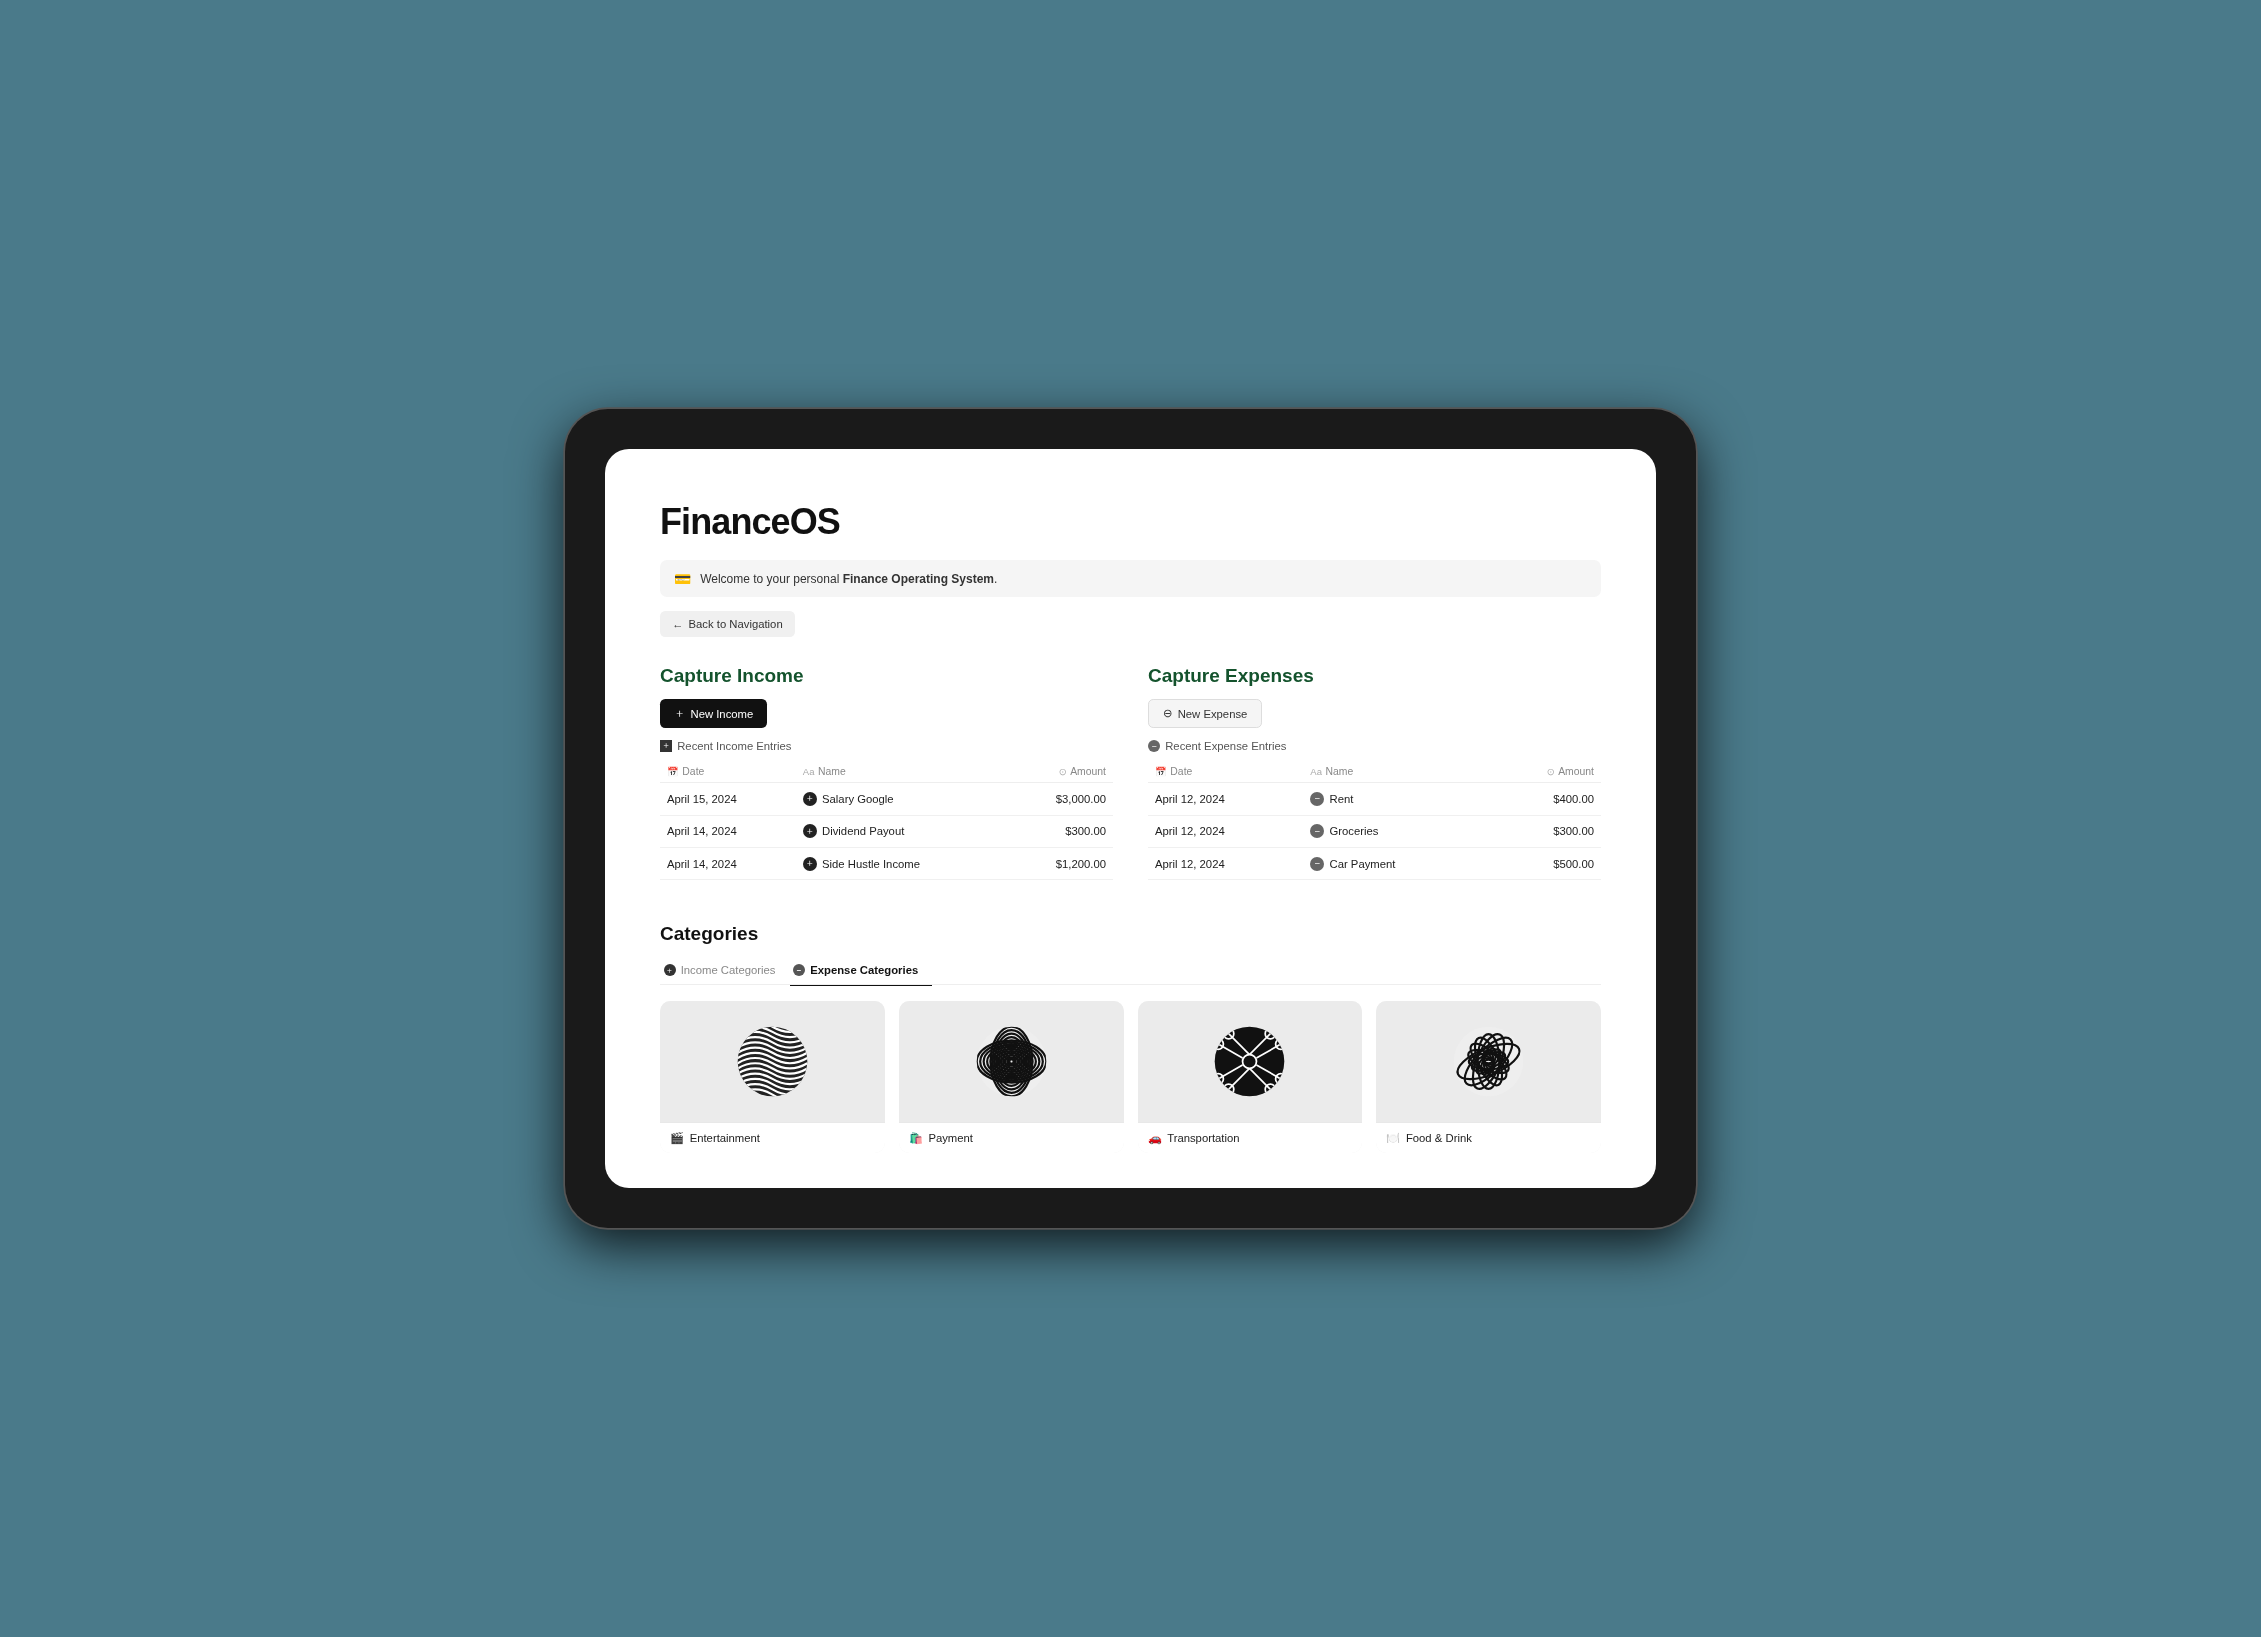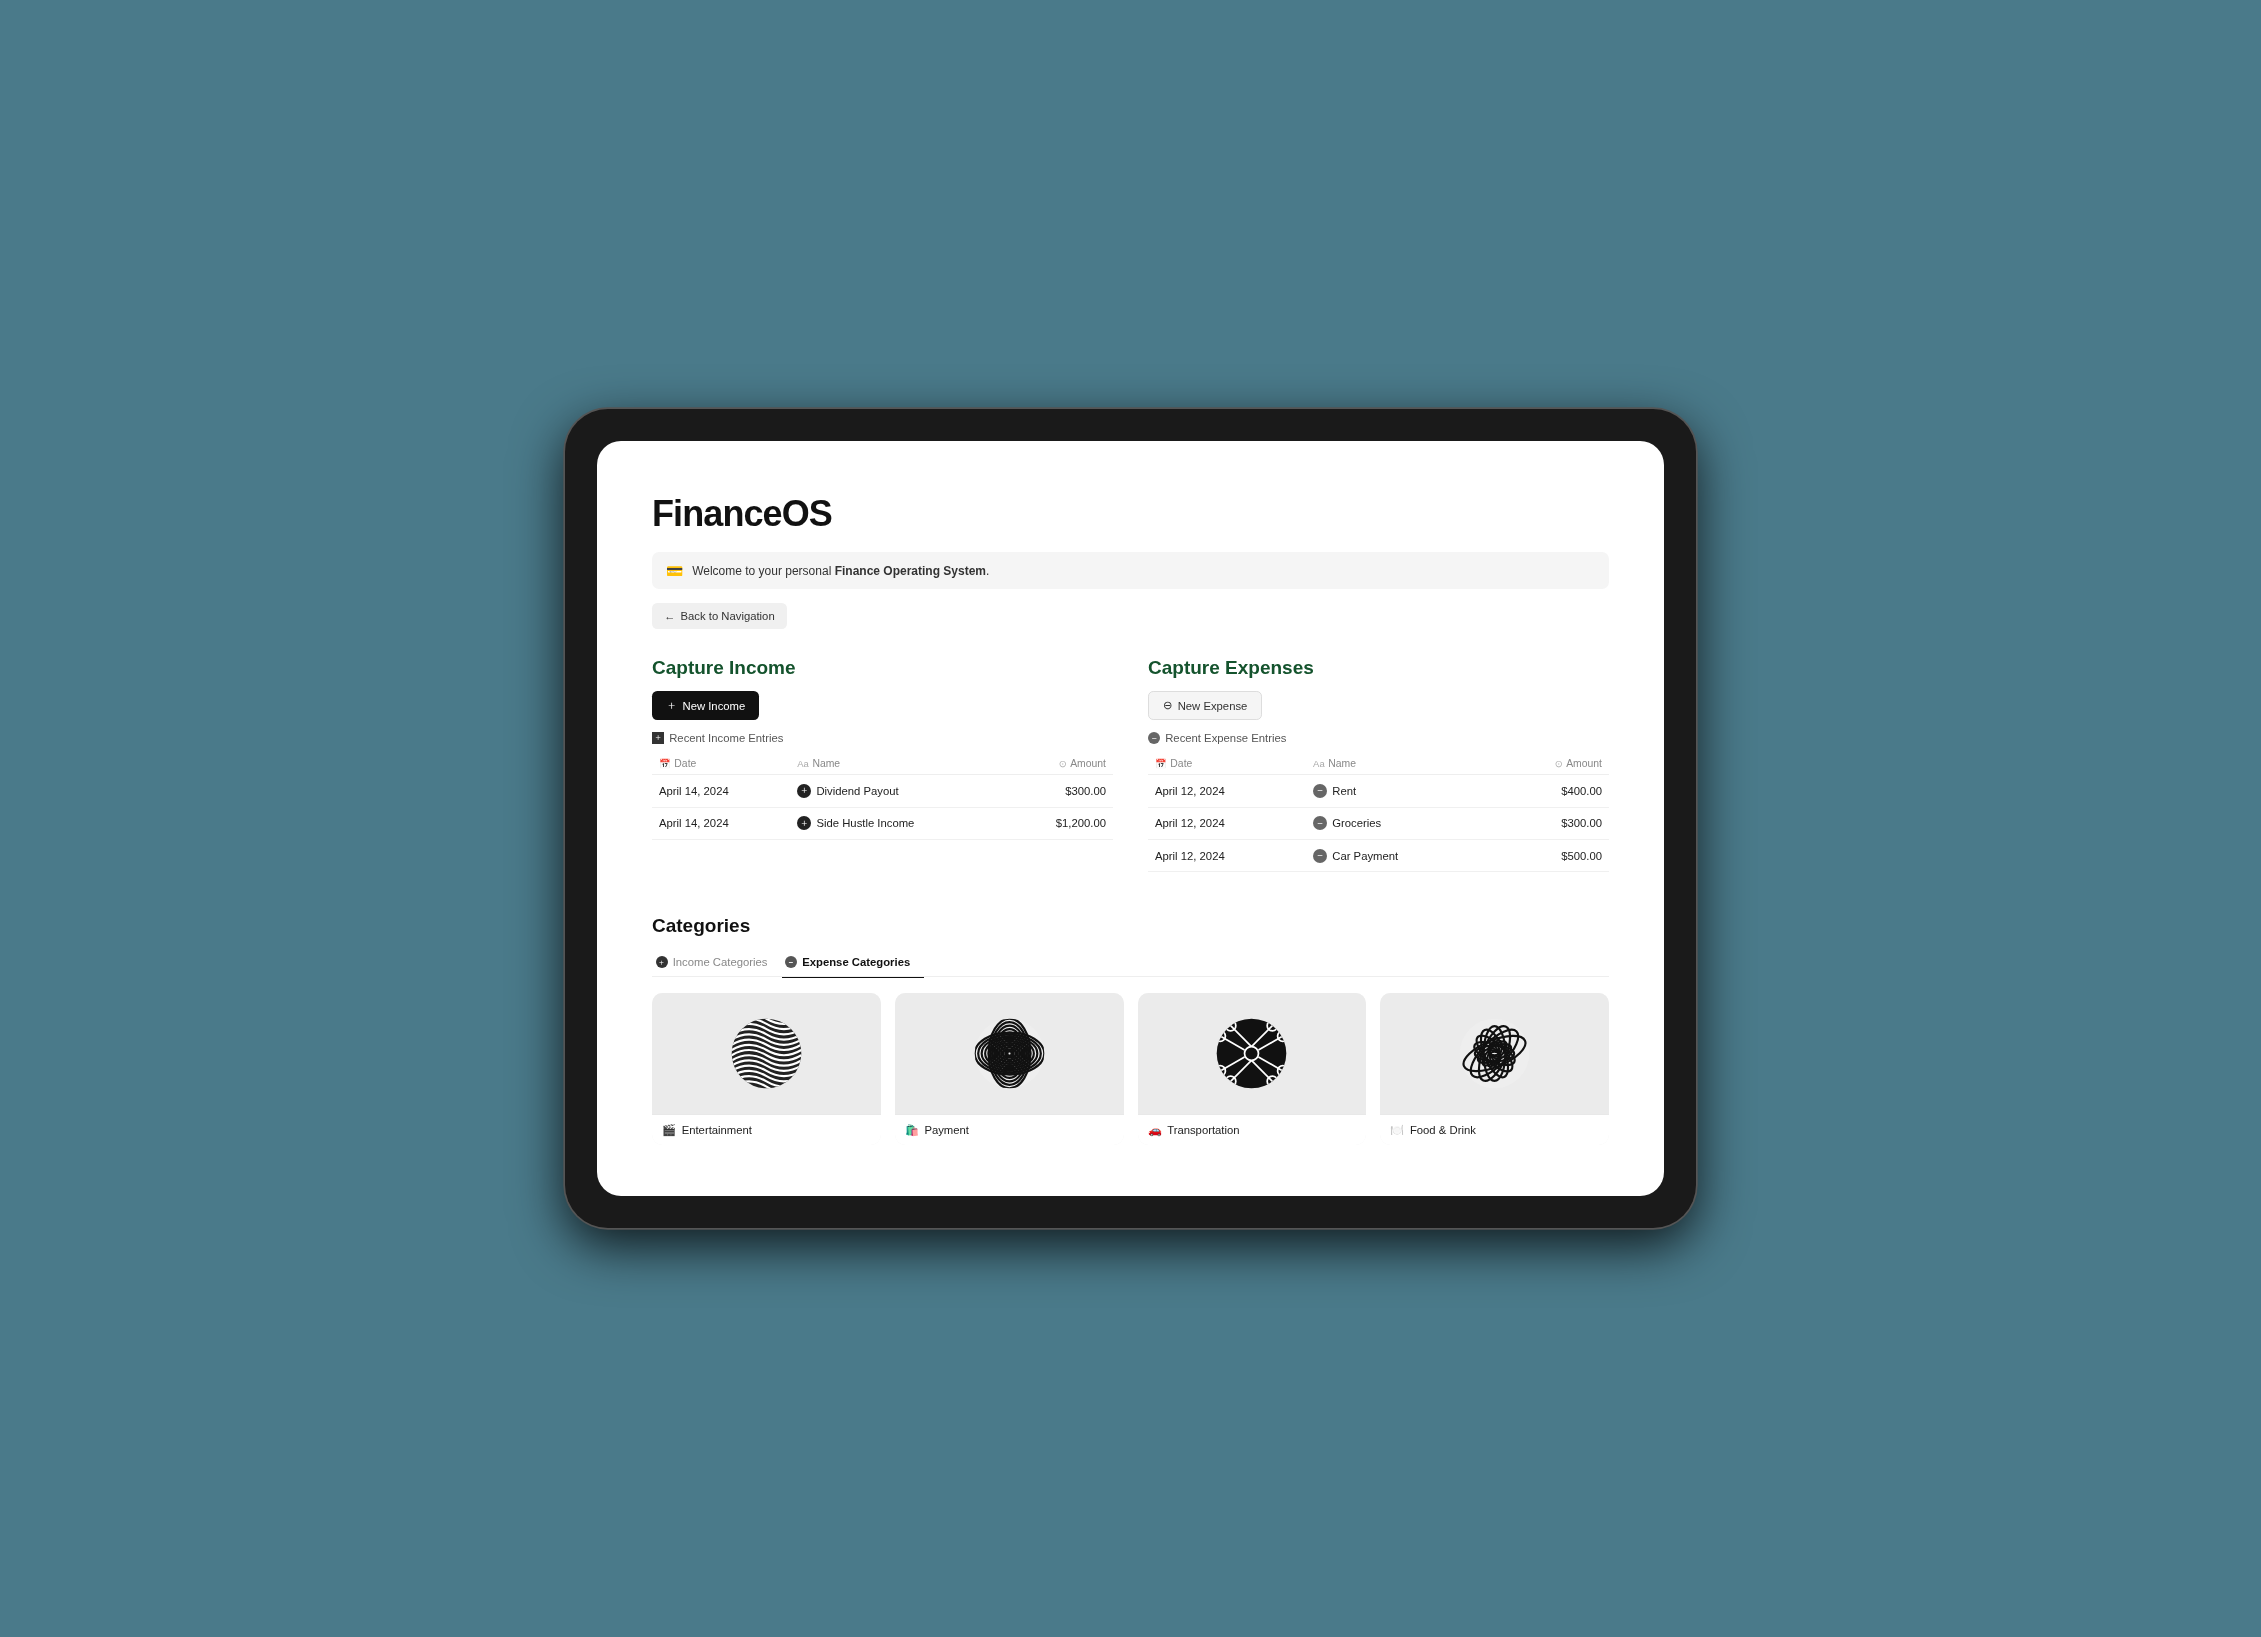--- a/index.html
+++ b/index.html
@@ -11,21 +11,21 @@
       justify-content: center;
       min-height: 100vh;
       font-family: -apple-system, BlinkMacSystemFont, 'Segoe UI', sans-serif;
     }
 
     .device-frame {
       width: 1131px;
       height: 819px;
       background: #1a1a1a;
       border-radius: 43px;
-      padding: 32px;
+      padding: 40px;
       box-shadow: 0 0 0 1.7px #555, 0 17.3px 52px rgba(0,0,0,0.8);
       position: relative;
     }
 
     .device-screen {
       width: 100%;
       height: 100%;
       background: #fff;
       border-radius: 24px;
       overflow: hidden;
@@ -320,20 +320,30 @@
                 </th>
                 <th class="right">
                   <div class="col-inner" style="justify-content:flex-end;">
                     <span class="col-icon">⊙</span>
                     <span>Amount</span>
                   </div>
                 </th>
               </tr>
             </thead>
             <tbody id="income-rows">
+                <tr>
+      <td>April 15, 2024</td>
+      <td>
+        <div class="entry-name">
+          <span class="plus-circle">＋</span>
+          Salary Google
+        </div>
+      </td>
+      <td class="right">$3,000.00</td>
+    </tr>
                 <tr>
       <td>April 14, 2024</td>
       <td>
         <div class="entry-name">
           <span class="plus-circle">＋</span>
           Dividend Payout
         </div>
       </td>
       <td class="right">$300.00</td>
     </tr>

